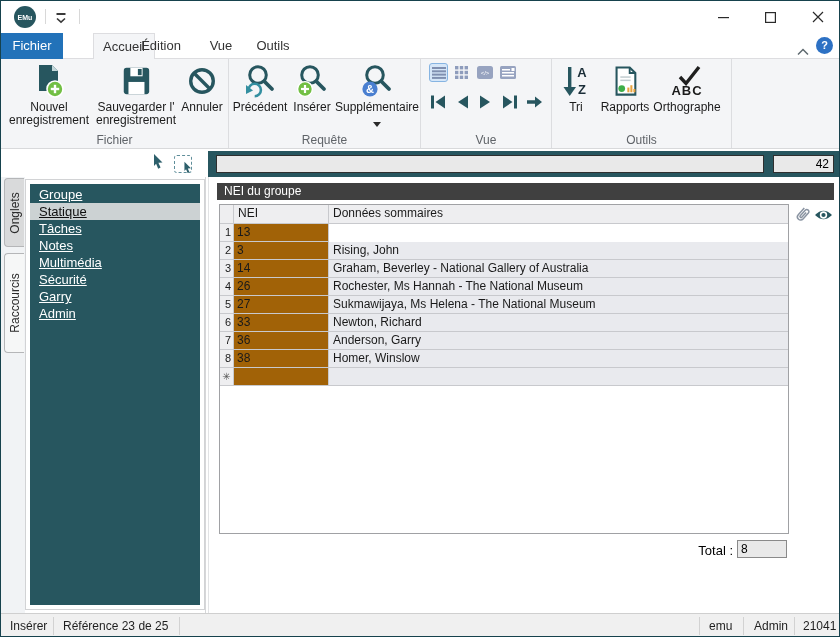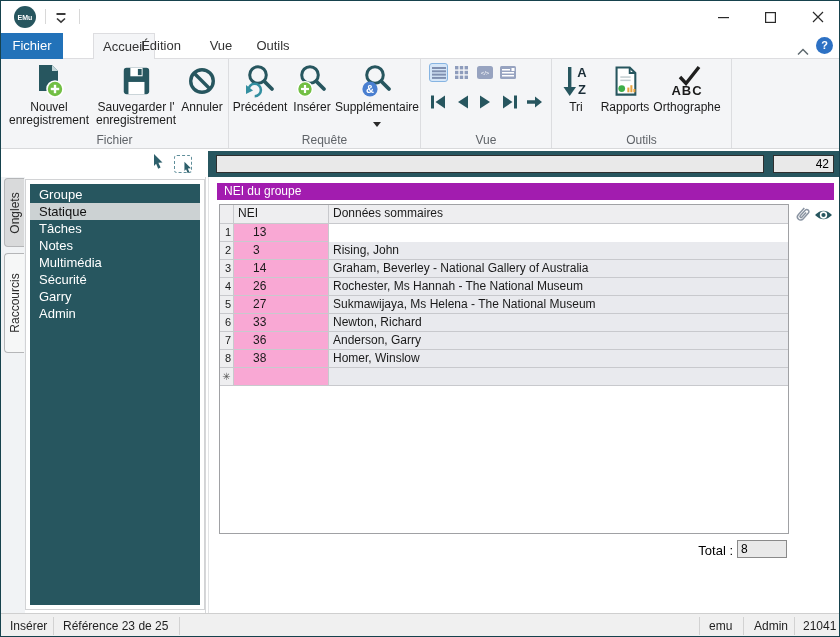--- a/index.html
+++ b/index.html
@@ -85,39 +85,39 @@
                white-space:nowrap; font-size:12px; color:#2b2b2b; }
   .vtab-onglets { top:1px; height:69px; background:#d9dadb; }
   .vtab-racc { top:76px; height:100px; background:#f6f7f7; }
 
   
   .sidebar-wrap { position:absolute; left:24px; top:178px; width:180px; height:431px;
                   background:#fff; border:1px solid #d2d3d5; }
   .sidebar { position:absolute; left:4px; top:4px; right:4px; bottom:4px; background:#27565f;
              padding-top:2px; }
   .side-item { height:17px; line-height:17px; padding-left:9px; font-size:13px; color:#fff;
-               cursor:default; }
+               cursor:default;text-decoration:underline; }
   .side-item.sel { background:#ccd2d3; color:#101010; }
   .splitter { position:absolute; left:204px; top:176px; width:1px; height:436px;
               background:#d6d7d9; }
 
   
   .main { position:absolute; left:207px; top:176px; width:633px; height:436px; background:#fff;
           border-left:1px solid #e2e3e5; }
   .panel-header { position:absolute; left:8px; top:6px; width:617px; height:17px;
-                  background:#a21caf; color:#fff; font-size:12px; line-height:17px;
+                  background:#404040; color:#fff; font-size:12px; line-height:17px;
                   padding-left:7px; }
   .grid { position:absolute; left:10px; top:27px; width:570px; height:330px;
           border:1px solid #a0a1a4; background:#fff; overflow:hidden; }
   .grow { display:flex; height:18px; }
   .grow.head { height:19px; }
   .gcell { border-right:1px solid #c8c9cd; border-bottom:1px solid #c8c9cd; font-size:12px;
            line-height:17px; overflow:hidden; white-space:nowrap; color:#1a1a1a; }
   .c-num { width:14px; background:#eeeef0; text-align:right; padding-right:2px; font-size:11px; }
-  .c-nei { width:95px; background:#f9a8d4; padding-left:19px; }
+  .c-nei { width:95px; background:#a16207; padding-left:3px; }
   .c-sum { flex:1; background:#e9eaee; padding-left:4px; border-right:none; }
   .head .c-nei, .head .c-sum { background:#eeeef0; }
   .c-num.star { text-align:center; padding:0; color:#555; font-size:10px; }
   .attach-icons { position:absolute; left:585px; top:28px; display:flex; gap:3px;
                   align-items:center; }
   .total-label { position:absolute; left:420px; top:366px; width:104px; text-align:right;
                  font-size:13px; color:#000000; }
   .total-field { position:absolute; left:528px; top:363px; width:50px; height:18px;
                  background:#e9e9e9; border:1px solid #8a8a8a; font-size:12px;
                  padding:0 3px; font-family:"Liberation Sans", sans-serif; }

